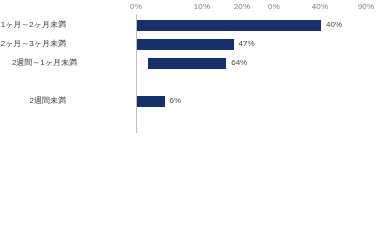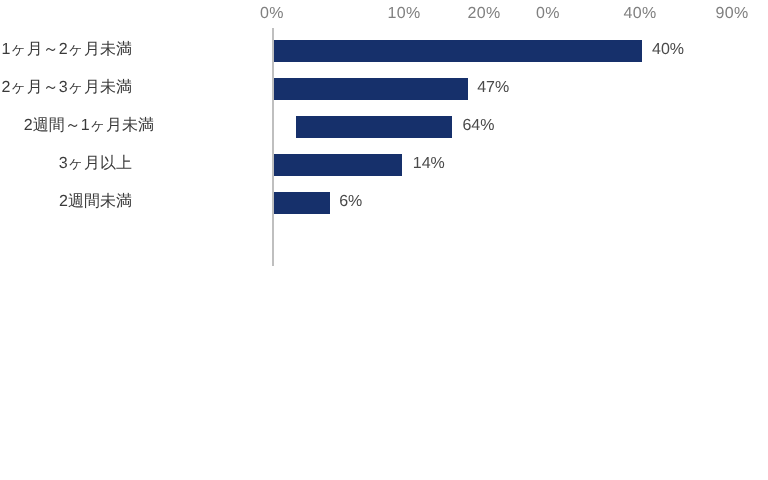--- a/index.html
+++ b/index.html
@@ -117,25 +117,20 @@
       <div class="row" style="top: 39px;">
         <div class="cat-label">2ヶ月～3ヶ月未満</div>
         <div class="bar" style="width: 96.6px; background: rgb(22, 48, 107);"></div>
         <div class="value-label" style="left: 238.6px;">47%</div>
       </div>
       <div class="row" style="top: 58px; margin-left: 11px;">
         <div class="cat-label">2週間～1ヶ月未満</div>
         <div class="bar" style="width: 78.2px; background: rgb(22, 48, 107);"></div>
         <div class="value-label" style="left: 220.2px;">64%</div>
       </div>
-      <div class="row" style="top: 77px;">
-        <div class="cat-label">3ヶ月以上</div>
-        <div class="bar" style="width: 64.4px; background: rgb(22, 48, 107);"></div>
-        <div class="value-label" style="left: 206.4px;">14%</div>
-      </div>
       <div class="row" style="top: 96px;">
         <div class="cat-label">2週間未満</div>
         <div class="bar" style="width: 27.6px; background: rgb(22, 48, 107);"></div>
         <div class="value-label" style="left: 169.6px;">6%</div>
       </div>
     </div>
 
 </div>
 
 </body></html>

